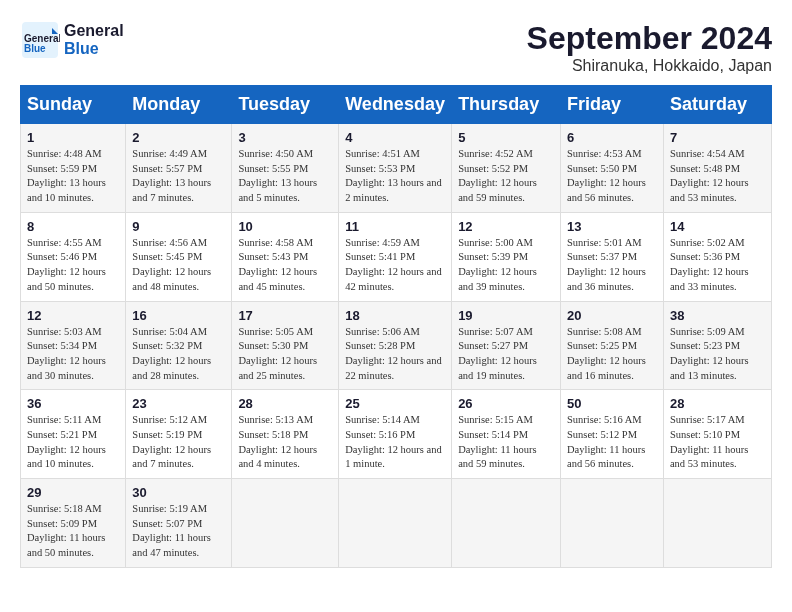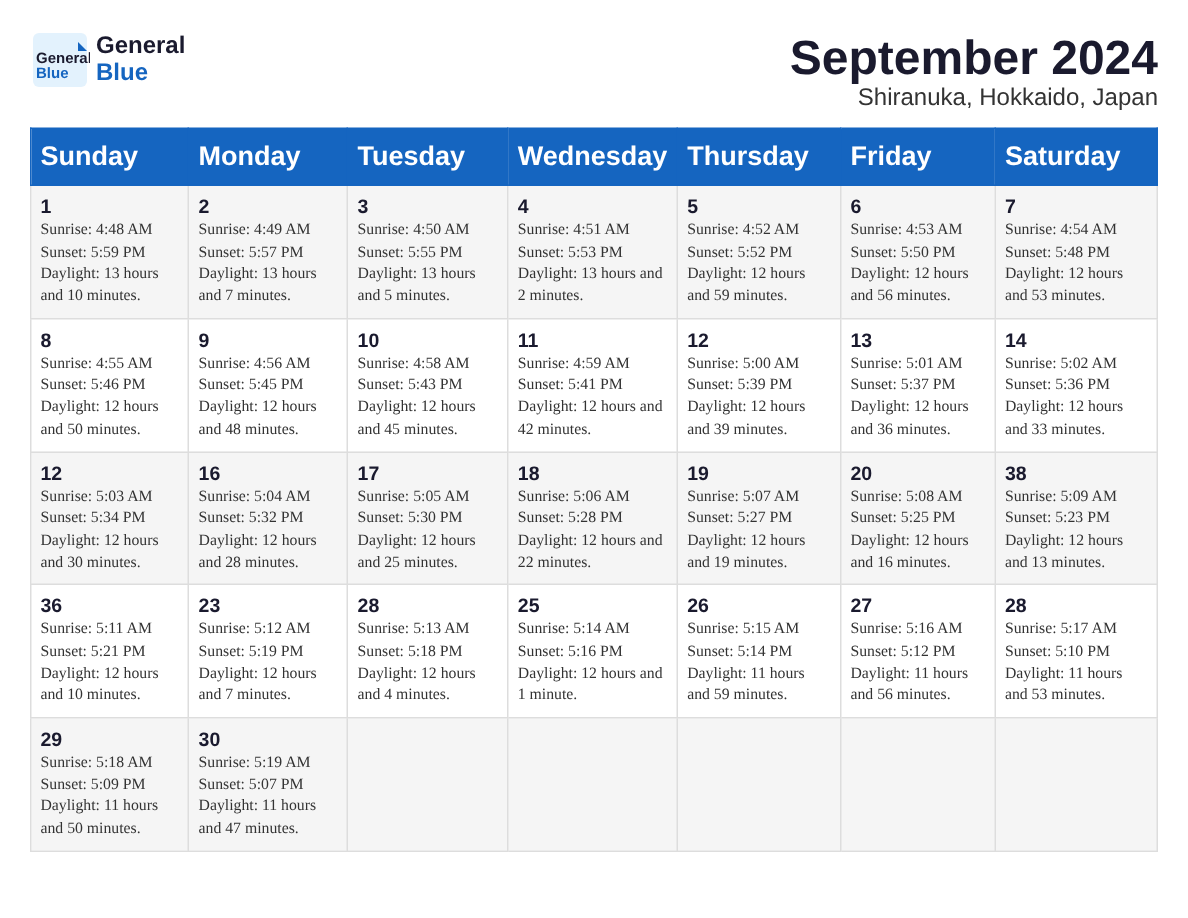--- a/index.html
+++ b/index.html
@@ -237,21 +237,21 @@
         </td>
         <td>
           <span class="day-num">25</span>
           <div class="day-info">Sunrise: 5:14 AM<br>Sunset: 5:16 PM<br>Daylight: 12 hours and 1 minute.</div>
         </td>
         <td>
           <span class="day-num">26</span>
           <div class="day-info">Sunrise: 5:15 AM<br>Sunset: 5:14 PM<br>Daylight: 11 hours and 59 minutes.</div>
         </td>
         <td>
-          <span class="day-num">27</span>
+          <span class="day-num">50</span>
           <div class="day-info">Sunrise: 5:16 AM<br>Sunset: 5:12 PM<br>Daylight: 11 hours and 56 minutes.</div>
         </td>
         <td>
           <span class="day-num">28</span>
           <div class="day-info">Sunrise: 5:17 AM<br>Sunset: 5:10 PM<br>Daylight: 11 hours and 53 minutes.</div>
         </td>
       </tr>
       <tr>
         <td>
           <span class="day-num">29</span>

